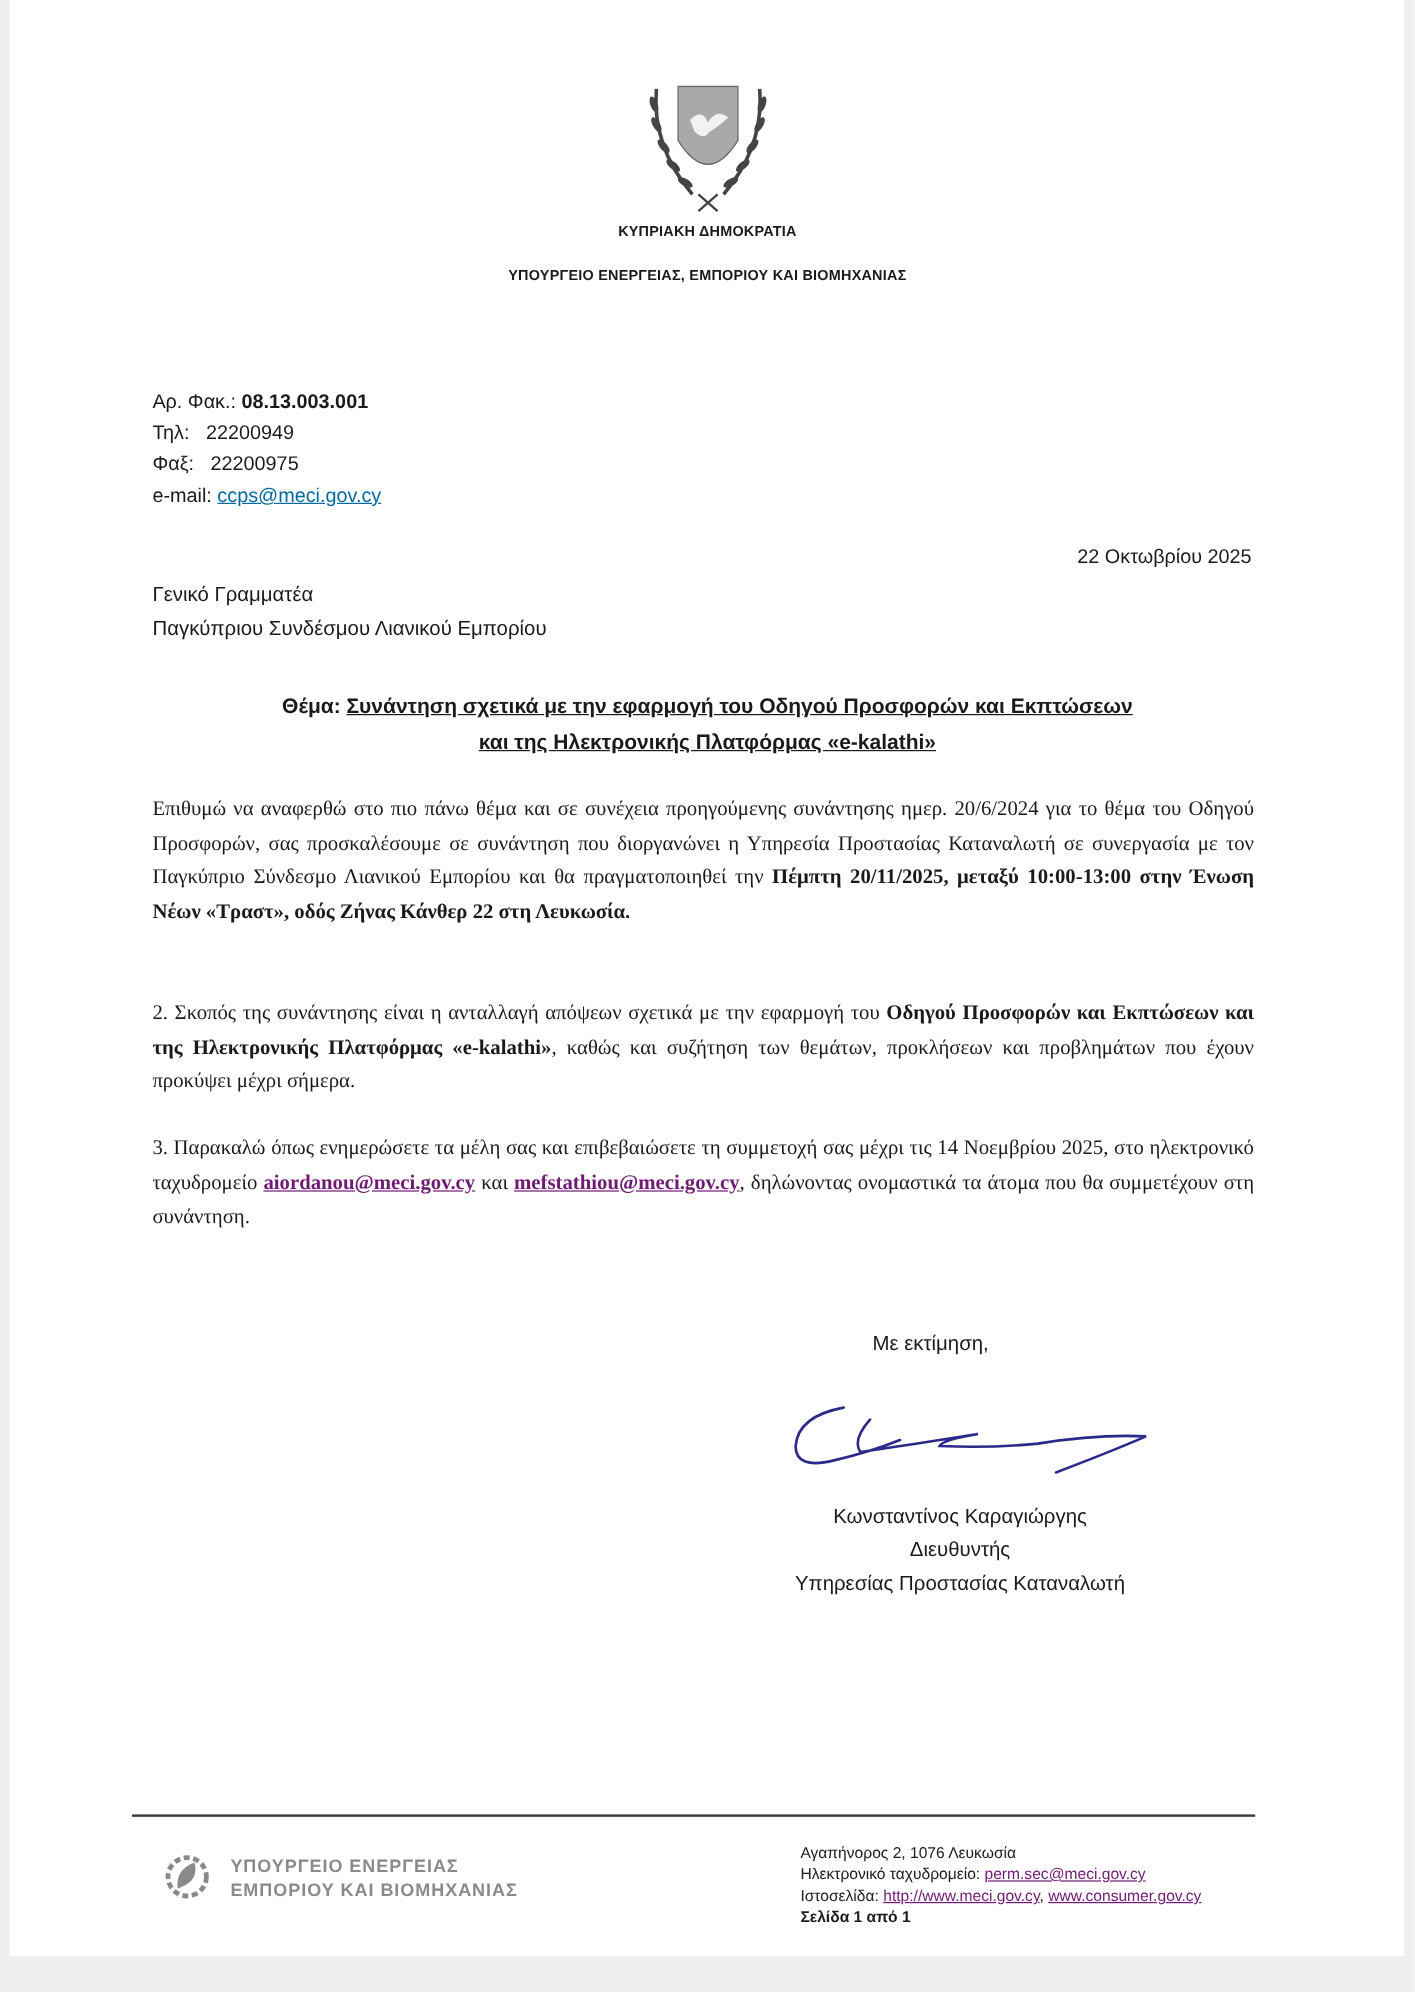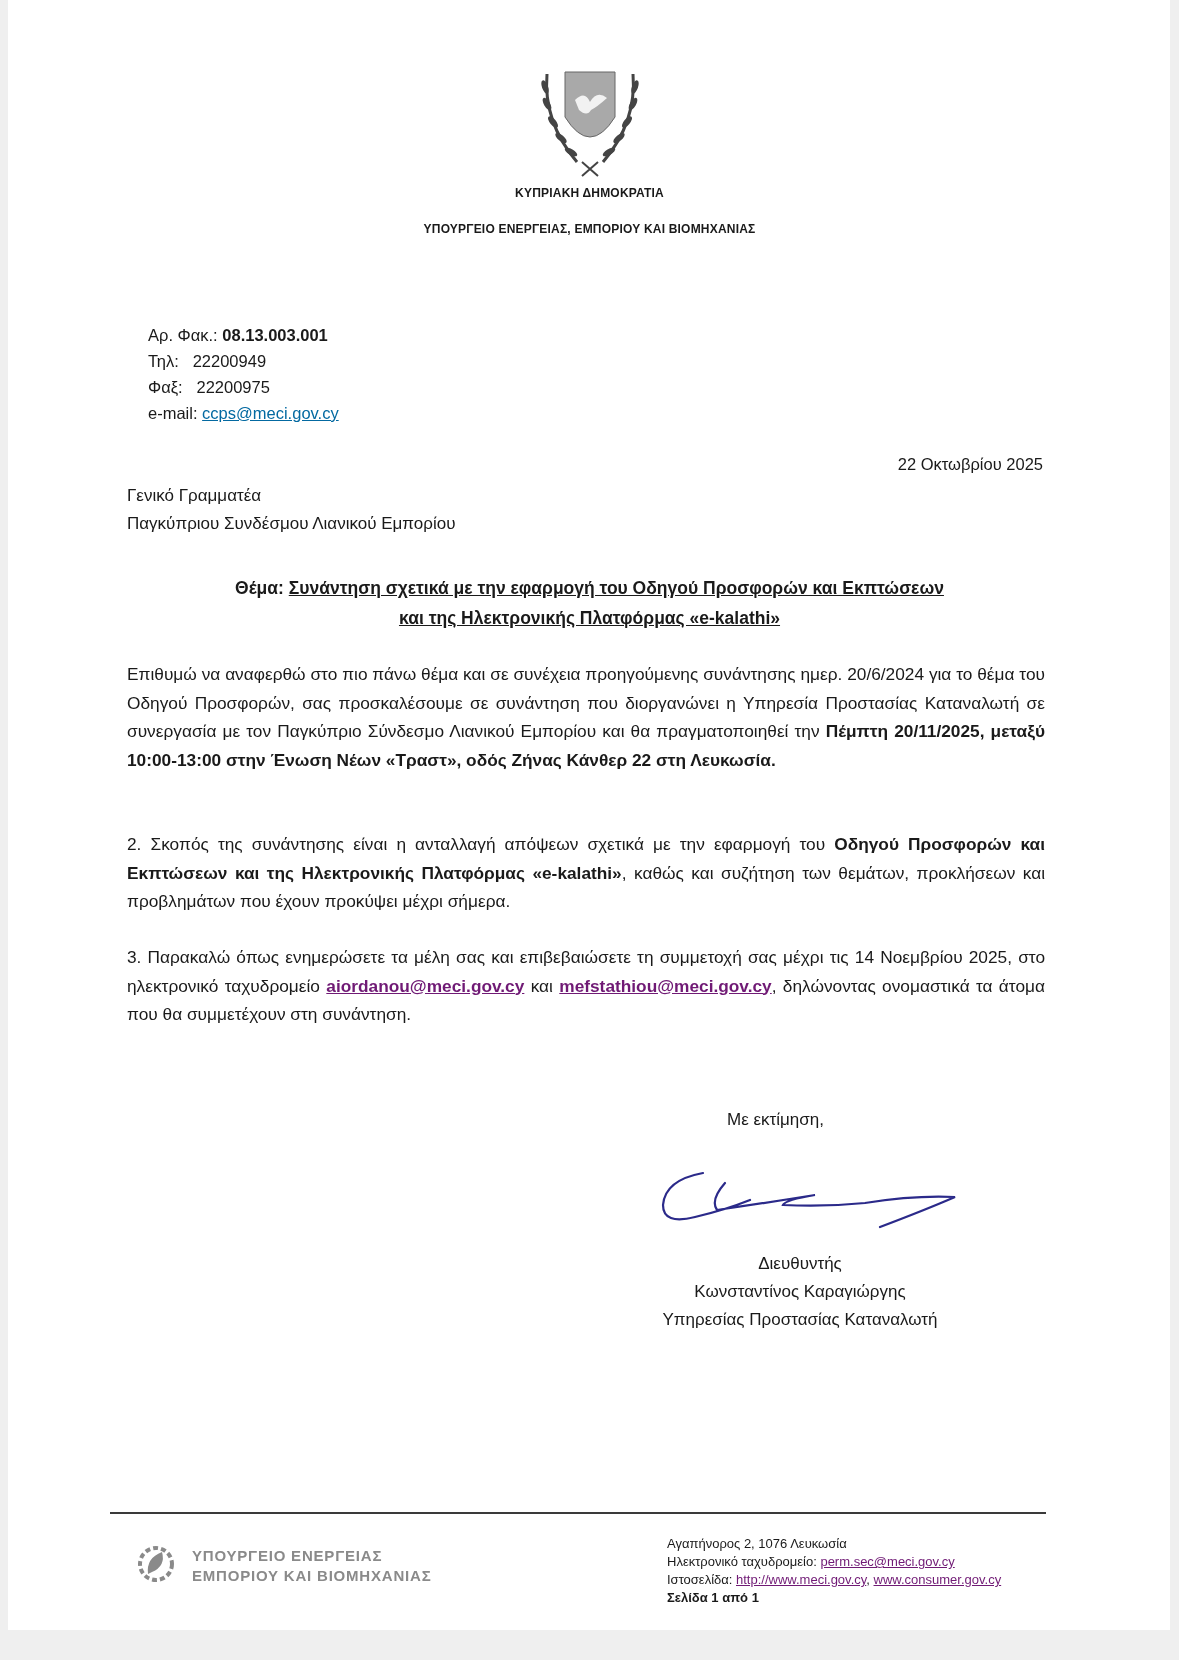--- a/index.html
+++ b/index.html
@@ -15,33 +15,33 @@
     position: absolute; left: 8px; top: 0;
     width: 1162px; height: 1630px;
     background: #ffffff;
   }
   .abs { position: absolute; }
   .crest { left: 525px; top: 62px; width: 130px; height: 120px; }
   .hdr-title {
     left: 0; width: 1179px; text-align: center;
     font-weight: bold; font-size: 12px; letter-spacing: 0.2px;
   }
-  .ref { left: 127px; font-size: 16.5px; line-height: 26px; margin-left: 21px; }
+  .ref { left: 127px; font-size: 16.5px; line-height: 26px; }
   .ref b { font-weight: bold; }
   .ref a, .footer a { color: #0369a1; text-decoration: underline; }
   .date { right: 136px; top: 455px; font-size: 16.5px; }
   .recipient { left: 127px; top: 482px; font-size: 17px; line-height: 28px; }
   .subject {
     left: 127px; width: 925px; top: 573px;
     text-align: center; font-weight: bold; font-size: 17.5px; line-height: 30px;
   }
   .subject .u { text-decoration: underline; }
   .para {
     left: 127px; width: 918px;
-    font-size: 17.3px; line-height: 28.5px; text-align: justify;
+    font-size: 17.3px; line-height: 28.5px; text-align: justify; font-family: Liberation Serif, serif;
   }
   .para b { font-weight: bold; }
   .para a { color: #701a75; font-weight: bold; text-decoration: underline; }
   .closing { left: 727px; top: 1110px; font-size: 17px; }
   .signature { left: 655px; top: 1165px; width: 330px; height: 80px; }
   .signer { left: 600px; width: 400px; top: 1250px; text-align: center; font-size: 17px; line-height: 28px; }
   .footer-line { left: 110px; top: 1512px; width: 936px; height: 2px; background: #3a3a3a; }
   .ministry-logo { left: 132px; top: 1540px; width: 48px; height: 48px; }
   .ministry-name {
     left: 192px; top: 1546px; font-weight: bold; font-size: 15px; line-height: 20px;
@@ -124,22 +124,22 @@
   <span>3.  Παρακαλώ όπως ενημερώσετε τα μέλη σας και επιβεβαιώσετε τη συμμετοχή σας μέχρι τις 14 Νοεμβρίου 2025, στο ηλεκτρονικό ταχυδρομείο </span><a>aiordanou@meci.gov.cy</a><span> και </span><a>mefstathiou@meci.gov.cy</a><span>, δηλώνοντας ονομαστικά τα άτομα που θα συμμετέχουν στη συνάντηση.</span>
 </div>
 
 <div class="abs closing">Με εκτίμηση,</div>
 
 <svg class="abs signature" viewBox="0 0 330 80">
   <path d="M48 8 Q10 15 8 40 Q8 60 40 52 Q70 45 95 35 M70 18 Q55 35 62 45 Q110 38 160 30 Q130 35 128 40 Q170 42 210 38 Q260 30 300 32 Q270 45 225 62" fill="none" stroke="#2b2a8a" stroke-width="2.2" stroke-linecap="round"></path>
 </svg>
 
 <div class="abs signer">
+  <div>Κωνσταντίνος Καραγιώργης</div>
   <div>Διευθυντής</div>
-  <div>Κωνσταντίνος Καραγιώργης</div>
   <div>Υπηρεσίας Προστασίας Καταναλωτή</div>
 </div>
 
 <div class="abs footer-line"></div>
 
 <svg class="abs ministry-logo" viewBox="0 0 48 48">
   <circle cx="24" cy="24" r="16" fill="none" stroke="#8a8a8a" stroke-width="4" stroke-dasharray="5 3"></circle>
   <path d="M16 34 Q14 18 30 12 Q34 26 20 32 Z" fill="#8a8a8a"></path>
 </svg>
 <div class="abs ministry-name">

